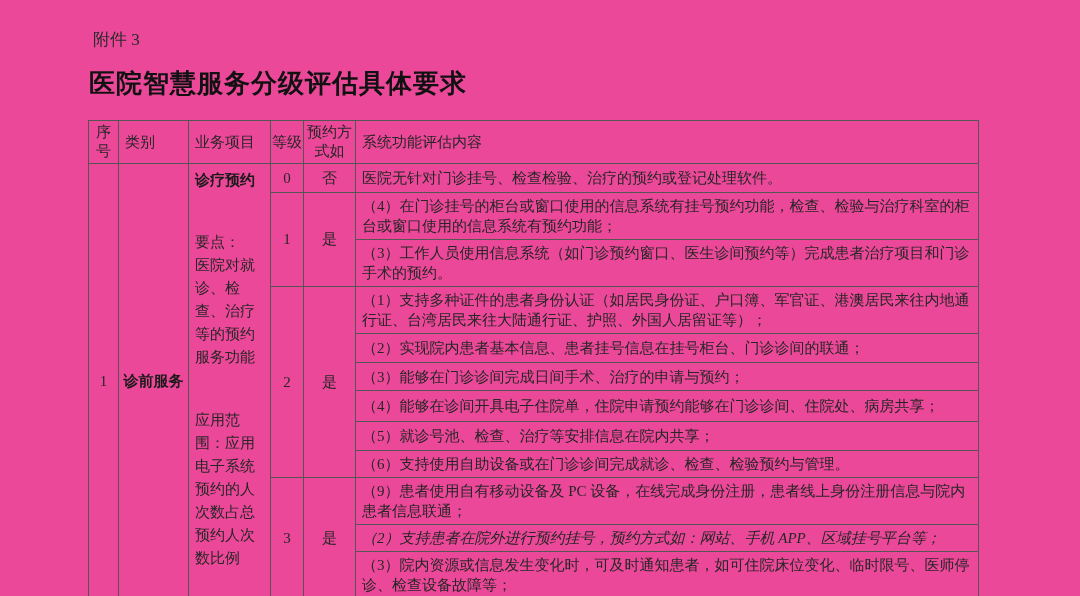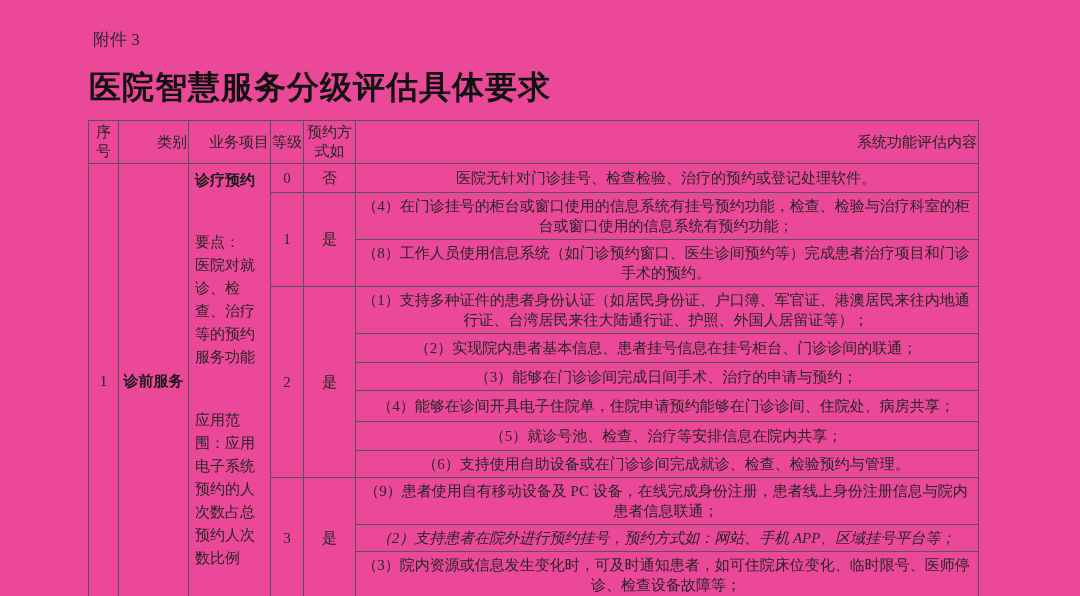--- a/index.html
+++ b/index.html
@@ -17,21 +17,21 @@
     left: 93px;
     top: 28px;
     font-size: 17px;
     color: #2a2a2a;
   }
   .doc-title {
     position: absolute;
     left: 89px;
     top: 66px;
     margin: 0;
-    font-size: 32px;
+    font-size: 26px;
     font-weight: bold;
     letter-spacing: 1px;
     color: #111111;
     font-family: "Liberation Sans", "DejaVu Sans", sans-serif;
   }
   table.eval-table {
     position: absolute;
     left: 88px;
     top: 120px;
     width: 890px;
@@ -44,21 +44,21 @@
     border: 1px solid #555555;
     overflow: hidden;
   }
   .eval-table th {
     font-weight: normal;
     font-size: 15px;
     line-height: 19px;
     vertical-align: middle;
     padding: 2px 1px;
   }
-  th.th-left { text-align: right; padding-left: 15px; }
+  th.th-left { text-align: left; padding-left: 6px; }
   th.th-center { text-align: center; }
   td.c-num {
     text-align: center;
     vertical-align: middle;
     padding: 0 1px;
   }
   td.c-cat {
     text-align: center;
     vertical-align: middle;
     font-weight: bold;
@@ -72,21 +72,21 @@
     line-height: 23px;
     font-size: 15px;
   }
   .biz-name {
     font-weight: bold;
     font-family: "Liberation Sans", "DejaVu Sans", sans-serif;
     color: #1a1a1a;
   }
   .biz-para.gap { margin-top: 40px; }
   td.c-item {
-    text-align: center;
+    text-align: left;
     vertical-align: middle;
     padding: 3px 8px 3px 6px;
     line-height: 20px;
   }
   tr.h43 { height: 43px; }
   tr.h29 { height: 29px; }
   tr.h41 { height: 41px; }
   tr.h38 { height: 38px; }
   tr.h44 { height: 44px; }
   tr.h28 { height: 28px; }
@@ -136,21 +136,21 @@
         <td class="c-num">0</td>
         <td class="c-num">否</td>
         <td class="c-item">医院无针对门诊挂号、检查检验、治疗的预约或登记处理软件。</td>
       </tr>
       <tr class="h41">
         <td class="c-num" rowspan="2">1</td>
         <td class="c-num" rowspan="2">是</td>
         <td class="c-item">（4）在门诊挂号的柜台或窗口使用的信息系统有挂号预约功能，检查、检验与治疗科室的柜台或窗口使用的信息系统有预约功能；</td>
       </tr>
       <tr class="h38">
-        <td class="c-item">（8）工作人员使用信息系统（如门诊预约窗口、医生诊间预约等）完成患者治疗项目和门诊手术的预约。</td>
+        <td class="c-item">（3）工作人员使用信息系统（如门诊预约窗口、医生诊间预约等）完成患者治疗项目和门诊手术的预约。</td>
       </tr>
       <tr class="h44">
         <td class="c-num" rowspan="6">2</td>
         <td class="c-num" rowspan="6">是</td>
         <td class="c-item">（1）支持多种证件的患者身份认证（如居民身份证、户口簿、军官证、港澳居民来往内地通行证、台湾居民来往大陆通行证、护照、外国人居留证等）；</td>
       </tr>
       <tr class="h29">
         <td class="c-item">（2）实现院内患者基本信息、患者挂号信息在挂号柜台、门诊诊间的联通；</td>
       </tr>
       <tr class="h28">

